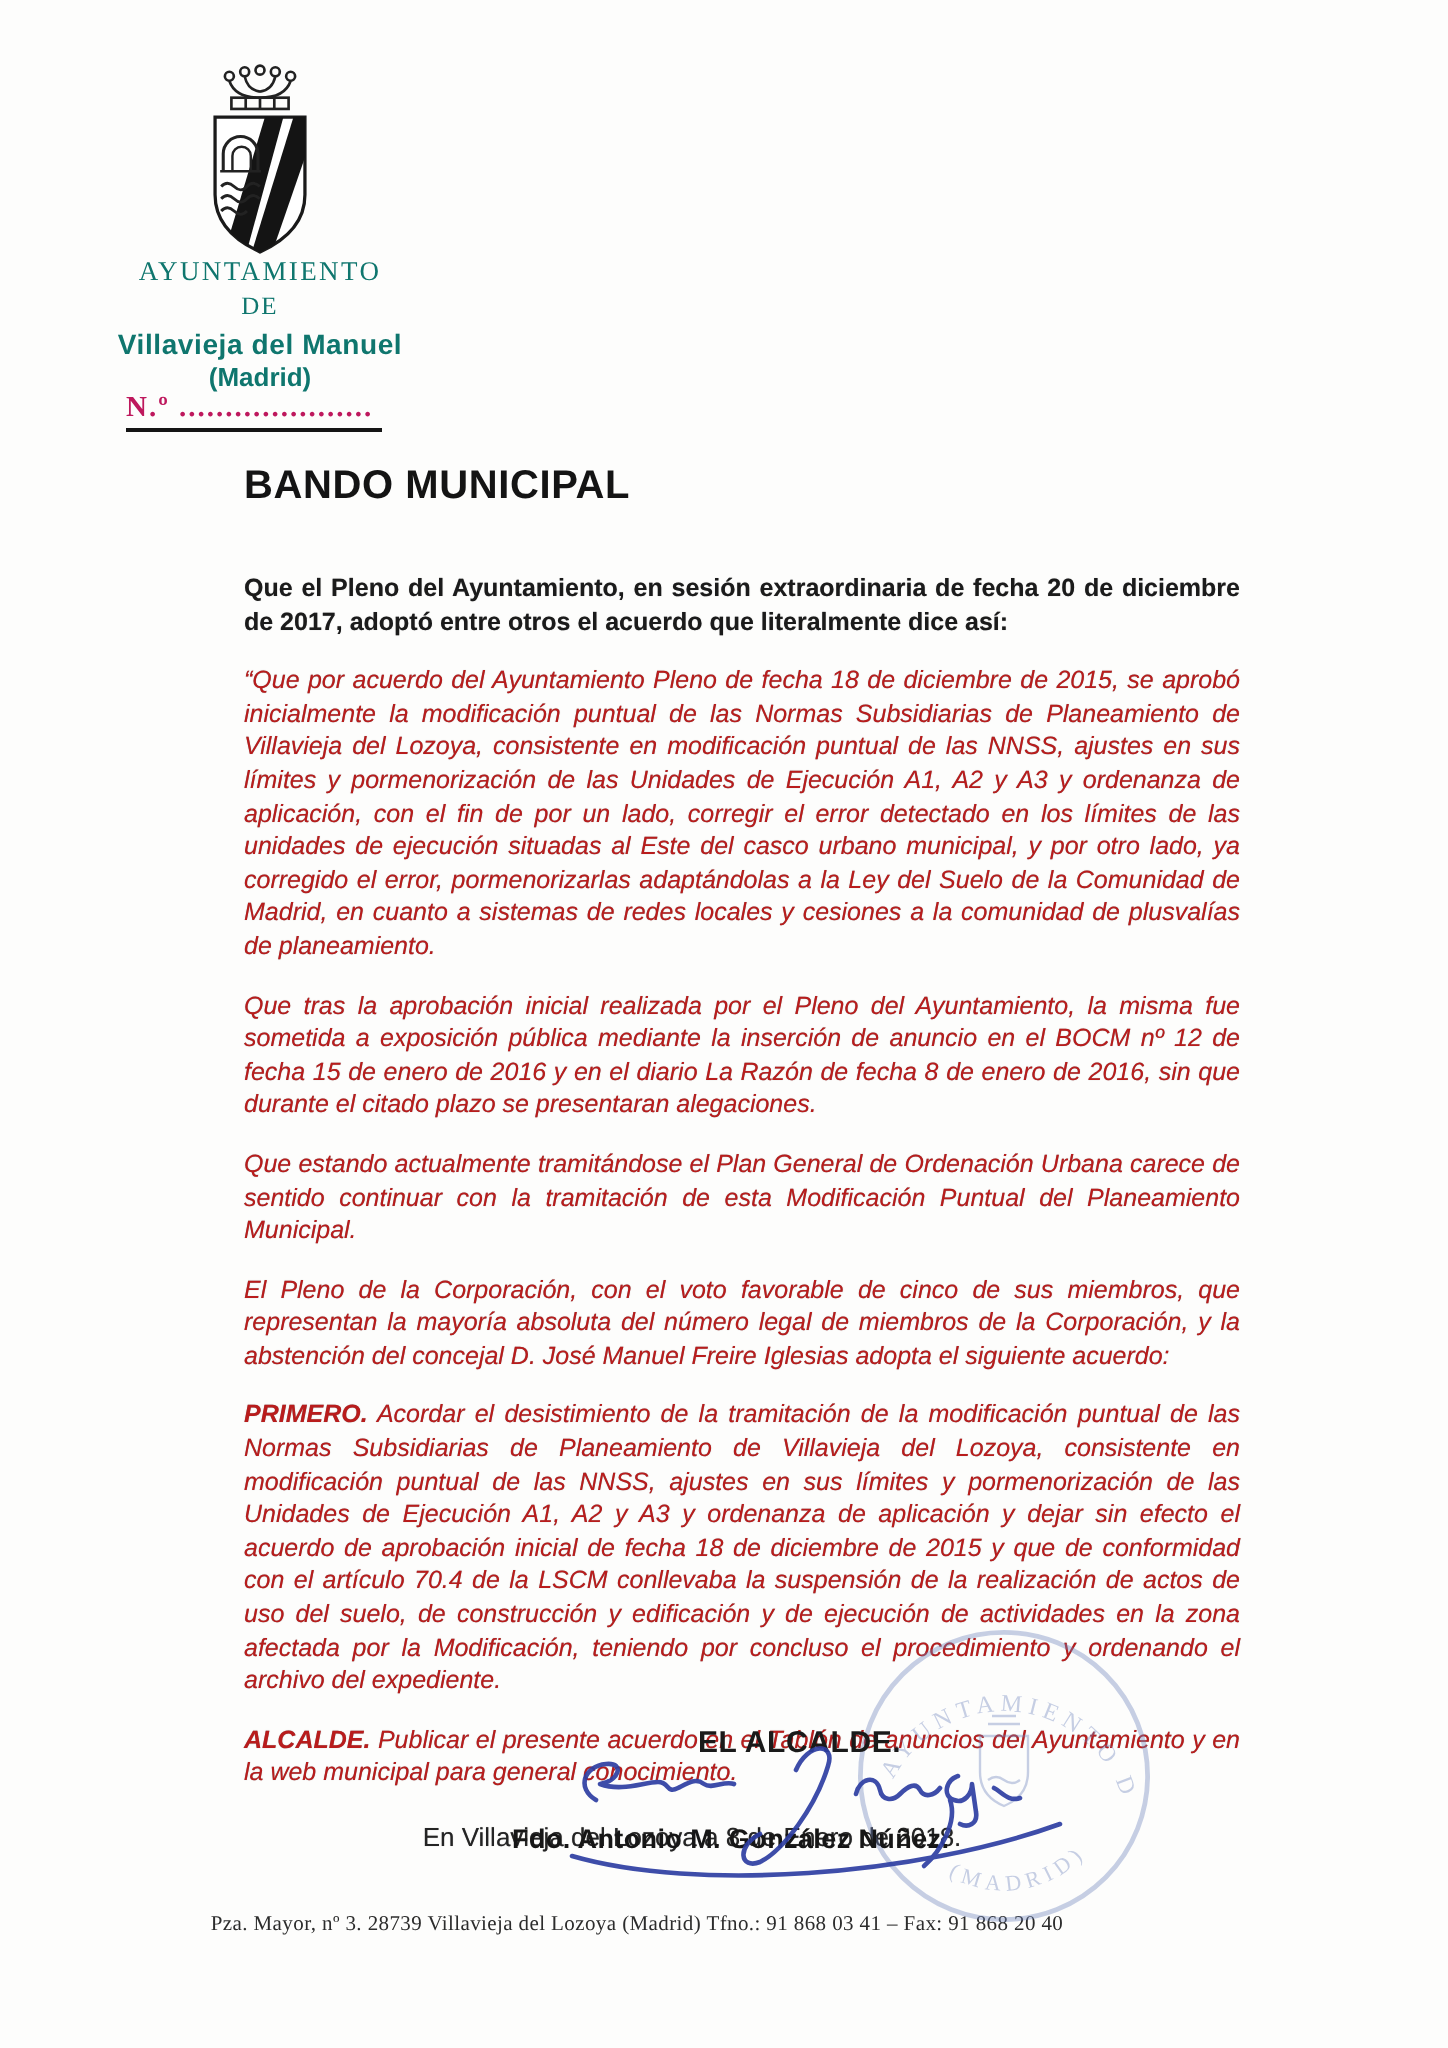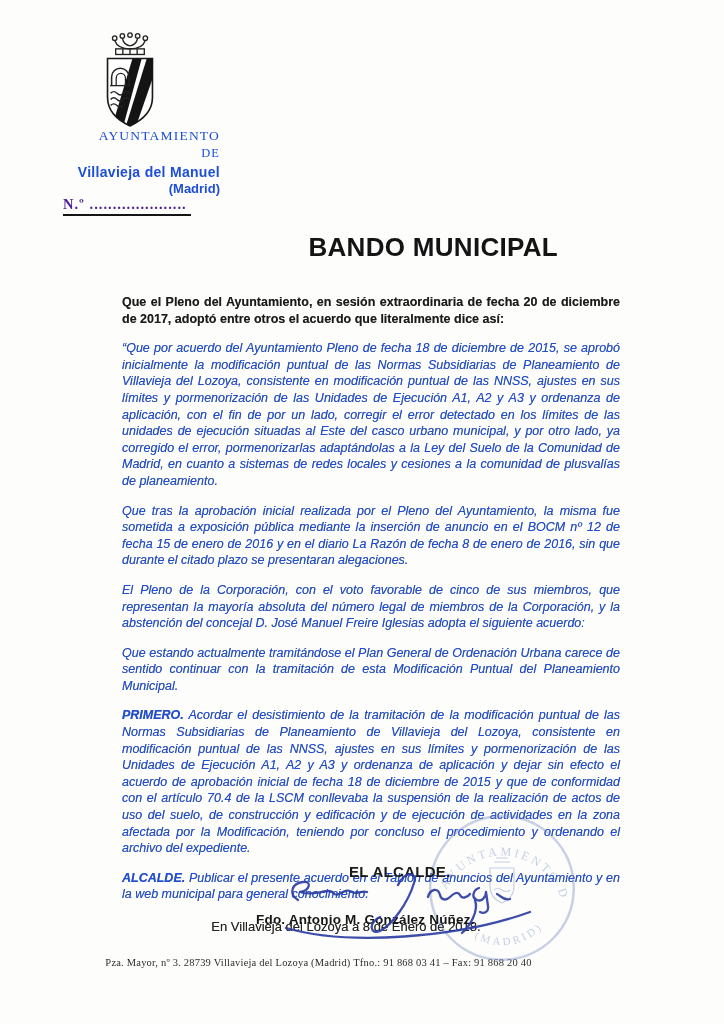--- a/index.html
+++ b/index.html
@@ -4,44 +4,44 @@
 <style>
   html,body{margin:0;padding:0;background:#e8e8e8;}
   .page{
     position:relative;width:724px;height:1024px;margin:0 auto;
     background:#fdfdfc;overflow:hidden;
     font-family:"Liberation Sans",sans-serif;color:#222;
   }
   
   .arms{position:absolute;left:100px;top:32px;}
   .org{
-    position:absolute;left:40px;top:128px;width:180px;text-align:right;
-    font-family:"Liberation Serif",serif;color:#1d4ed8;
+    position:absolute;left:40px;top:128px;width:180px;text-align:center;
+    font-family:"Liberation Serif",serif;color:#0f766e;
   }
   .org .l1{font-size:13.5px;letter-spacing:1.2px;}
   .org .l2{font-size:12.5px;letter-spacing:1px;margin-top:2px;}
   .org .l3{font-family:"Liberation Sans",sans-serif;font-weight:bold;font-size:14px;margin-top:3px;letter-spacing:.3px;}
   .org .l4{font-family:"Liberation Sans",sans-serif;font-weight:bold;font-size:13px;margin-top:1px;}
   .numline{
     position:absolute;left:63px;top:196px;
     font-family:"Liberation Serif",serif;font-weight:bold;font-size:14.5px;
-    color:#4c1d95;border-bottom:2px solid #151515;padding:0 4px 1px 0;letter-spacing:1px;
+    color:#be185d;border-bottom:2px solid #151515;padding:0 4px 1px 0;letter-spacing:1px;
   }
   
   .bodyblock{position:absolute;left:122px;top:232px;width:498px;}
   h1.title{
-    font-size:26px;font-weight:bold;color:#141414;text-align:right;
+    font-size:20px;font-weight:bold;color:#141414;text-align:left;
     margin:0 62px 0 0;letter-spacing:.3px;
   }
   .bodyblock p{
     font-size:12.5px;line-height:16.6px;text-align:justify;margin:13px 0 0 0;
     text-shadow:0 0 .35px rgba(40,40,40,.55);
   }
   p.intro{font-weight:bold;color:#1b1b1b;margin-top:31px;}
-  .quote p{font-style:italic;color:#1d4ed8;}
+  .quote p{font-style:italic;color:#b91c1c;}
   .lead{font-weight:bold;font-style:italic;}
   p.dateline{text-align:center;font-style:normal;margin:16px 50px 0 0;font-size:13px;color:#242424;}
   
   .stamp{position:absolute;left:420px;top:806px;z-index:1;}
   .role{
     position:absolute;left:316px;top:863px;z-index:2;
     font-weight:bold;font-size:15px;color:#1a1a1a;letter-spacing:.3px;padding-left:33px;
   }
   .sig{position:absolute;left:278px;top:864px;z-index:3;}
   .signedby{
@@ -107,22 +107,22 @@
   <div class="numline">N.º .....................</div>
 
   <div class="bodyblock">
     <h1 class="title">BANDO MUNICIPAL</h1>
 
     <p class="intro">Que el Pleno del Ayuntamiento, en sesión extraordinaria de fecha 20 de diciembre de 2017, adoptó entre otros el acuerdo que literalmente dice así:</p>
 
     <div class="quote">
       <p>“Que por acuerdo del Ayuntamiento Pleno de fecha 18 de diciembre de 2015, se aprobó inicialmente la modificación puntual de las Normas Subsidiarias de Planeamiento de Villavieja del Lozoya, consistente en modificación puntual de las NNSS, ajustes en sus límites y pormenorización de las Unidades de Ejecución A1, A2 y A3 y ordenanza de aplicación, con el fin de por un lado, corregir el error detectado en los límites de las unidades de ejecución situadas al Este del casco urbano municipal, y por otro lado, ya corregido el error, pormenorizarlas adaptándolas a la Ley del Suelo de la Comunidad de Madrid, en cuanto a sistemas de redes locales y cesiones a la comunidad de plusvalías de planeamiento.</p>
       <p>Que tras la aprobación inicial realizada por el Pleno del Ayuntamiento, la misma fue sometida a exposición pública mediante la inserción de anuncio en el BOCM nº 12 de fecha 15 de enero de 2016 y en el diario La Razón de fecha 8 de enero de 2016, sin que durante el citado plazo se presentaran alegaciones.</p>
+      <p>Que estando actualmente tramitándose el Plan General de Ordenación Urbana carece de sentido continuar con la tramitación de esta Modificación Puntual del Planeamiento Municipal.</p>
       <p>El Pleno de la Corporación, con el voto favorable de cinco de sus miembros, que representan la mayoría absoluta del número legal de miembros de la Corporación, y la abstención del concejal D. José Manuel Freire Iglesias adopta el siguiente acuerdo:</p>
-      <p>Que estando actualmente tramitándose el Plan General de Ordenación Urbana carece de sentido continuar con la tramitación de esta Modificación Puntual del Planeamiento Municipal.</p>
       <p><span class="lead">PRIMERO.</span> <span>Acordar el desistimiento de la tramitación de la modificación puntual de las Normas Subsidiarias de Planeamiento de Villavieja del Lozoya, consistente en modificación puntual de las NNSS, ajustes en sus límites y pormenorización de las Unidades de Ejecución A1, A2 y A3 y ordenanza de aplicación y dejar sin efecto el acuerdo de aprobación inicial de fecha 18 de diciembre de 2015 y que de conformidad con el artículo 70.4 de la LSCM conllevaba la suspensión de la realización de actos de uso del suelo, de construcción y edificación y de ejecución de actividades en la zona afectada por la Modificación, teniendo por concluso el procedimiento y ordenando el archivo del expediente.</span></p>
       <p><span class="lead">ALCALDE.</span> <span>Publicar el presente acuerdo en el Tablón de anuncios del Ayuntamiento y en la web municipal para general conocimiento.</span></p>
     </div>
 
     <p class="dateline">En Villavieja del Lozoya a 8 de Enero de 2018.</p>
   </div>
 
   <svg class="stamp" width="164" height="164" viewBox="0 0 164 164">
     <defs>
       <path id="arcTop" d="M22,96 A62,62 0 0 1 142,96"></path>

